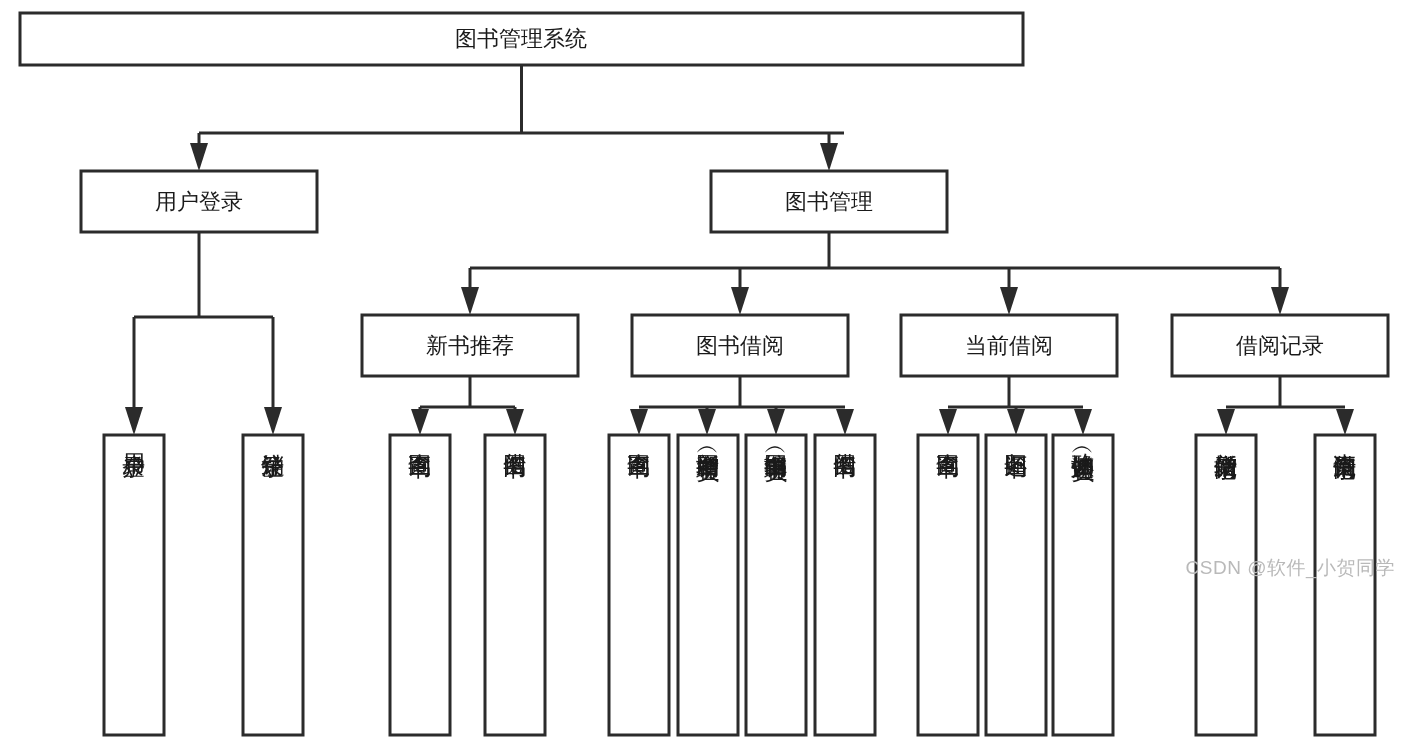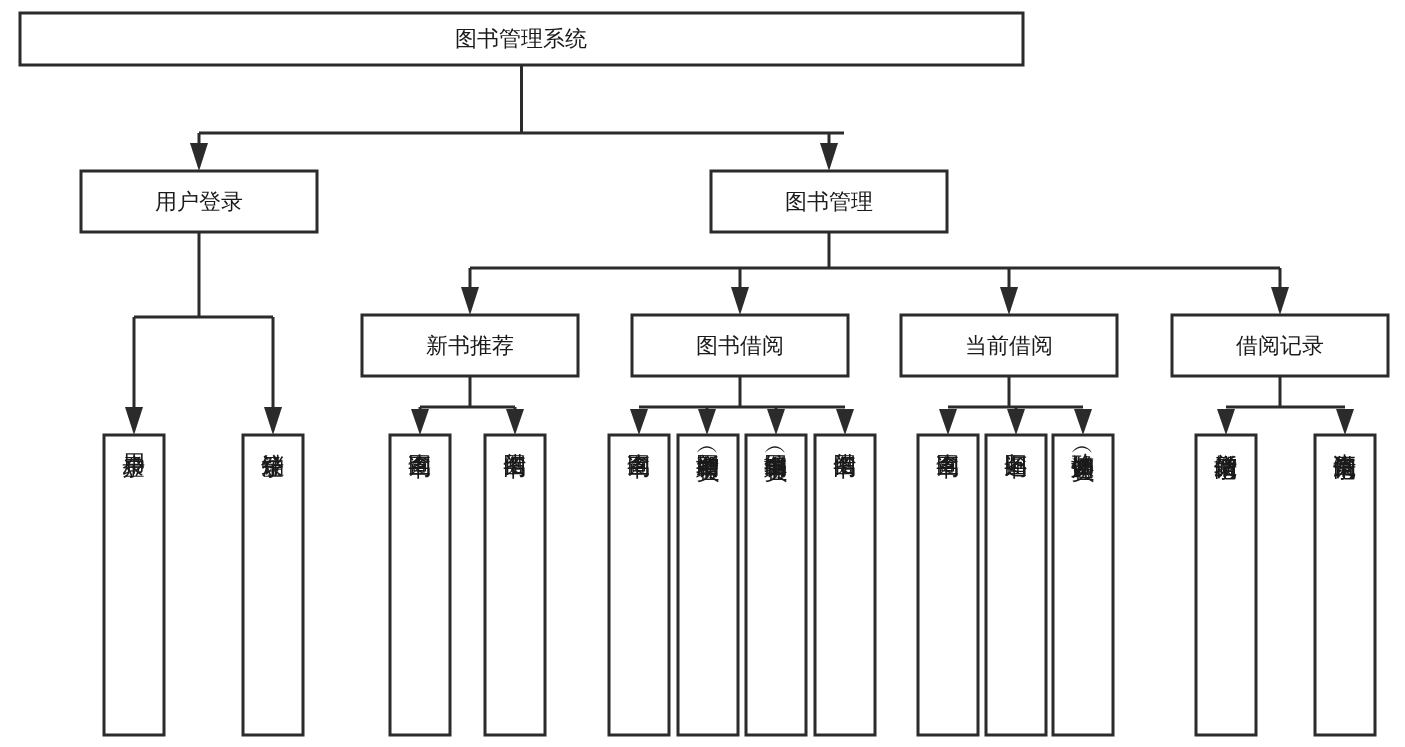--- a/index.html
+++ b/index.html
@@ -218,13 +218,14 @@
   <div class="vlabel-wrap" style="left:1053px; top:435px; width:60px; height:300px;">
     <span class="vlabel">确认归还（管理员）</span>
   </div>
   <div class="vlabel-wrap" style="left:1196px; top:435px; width:60px; height:300px;">
     <span class="vlabel">新增借阅记录</span>
   </div>
   <div class="vlabel-wrap" style="left:1315px; top:435px; width:60px; height:300px;">
     <span class="vlabel">查询借阅记录</span>
   </div>
 
+  <div id="watermark">CSDN @软件_小贺同学</div>
 </div>
 
 </body></html>

